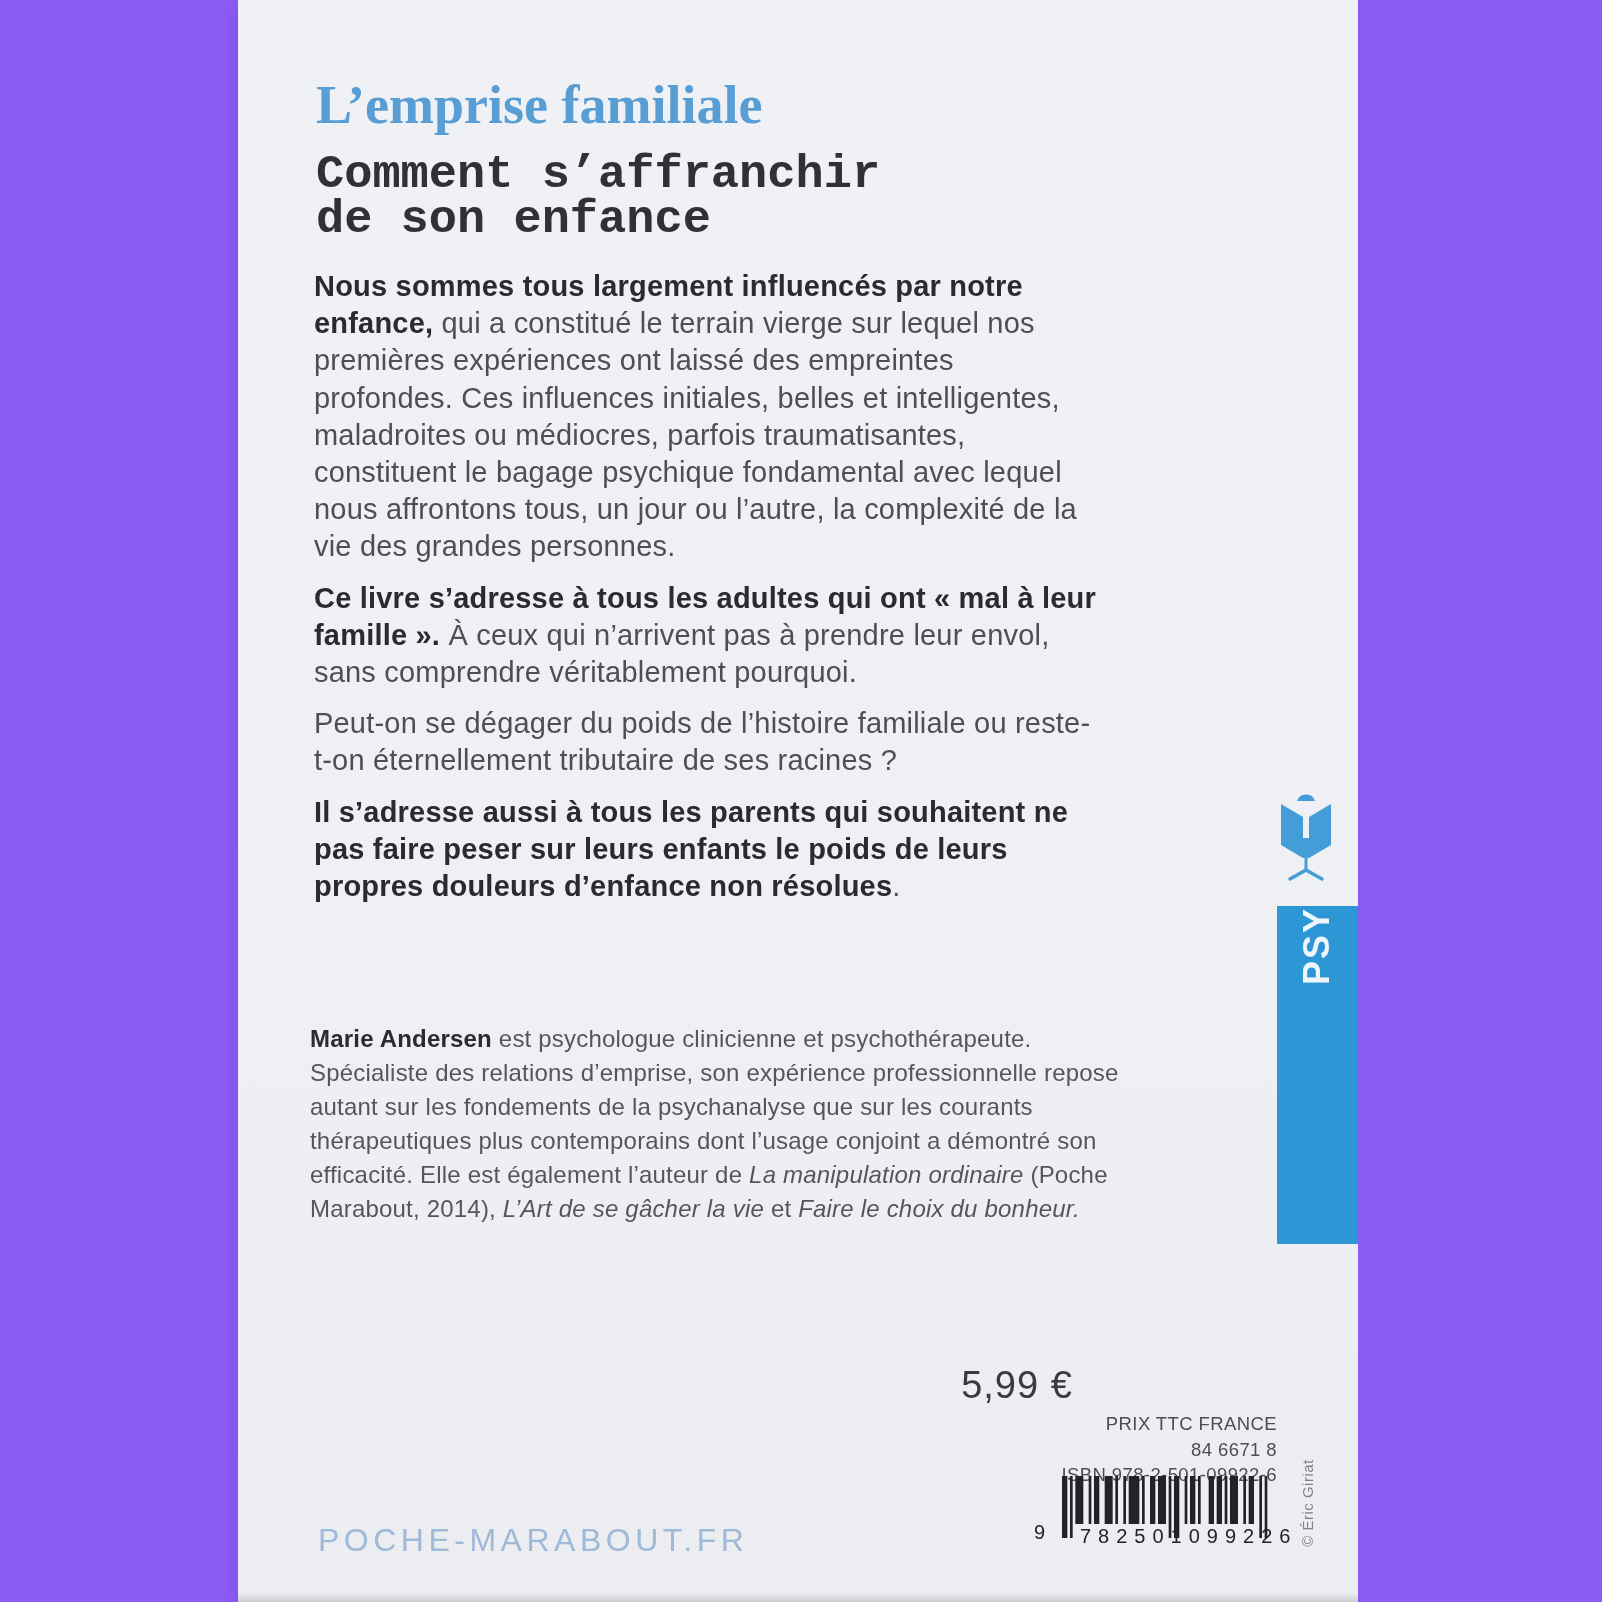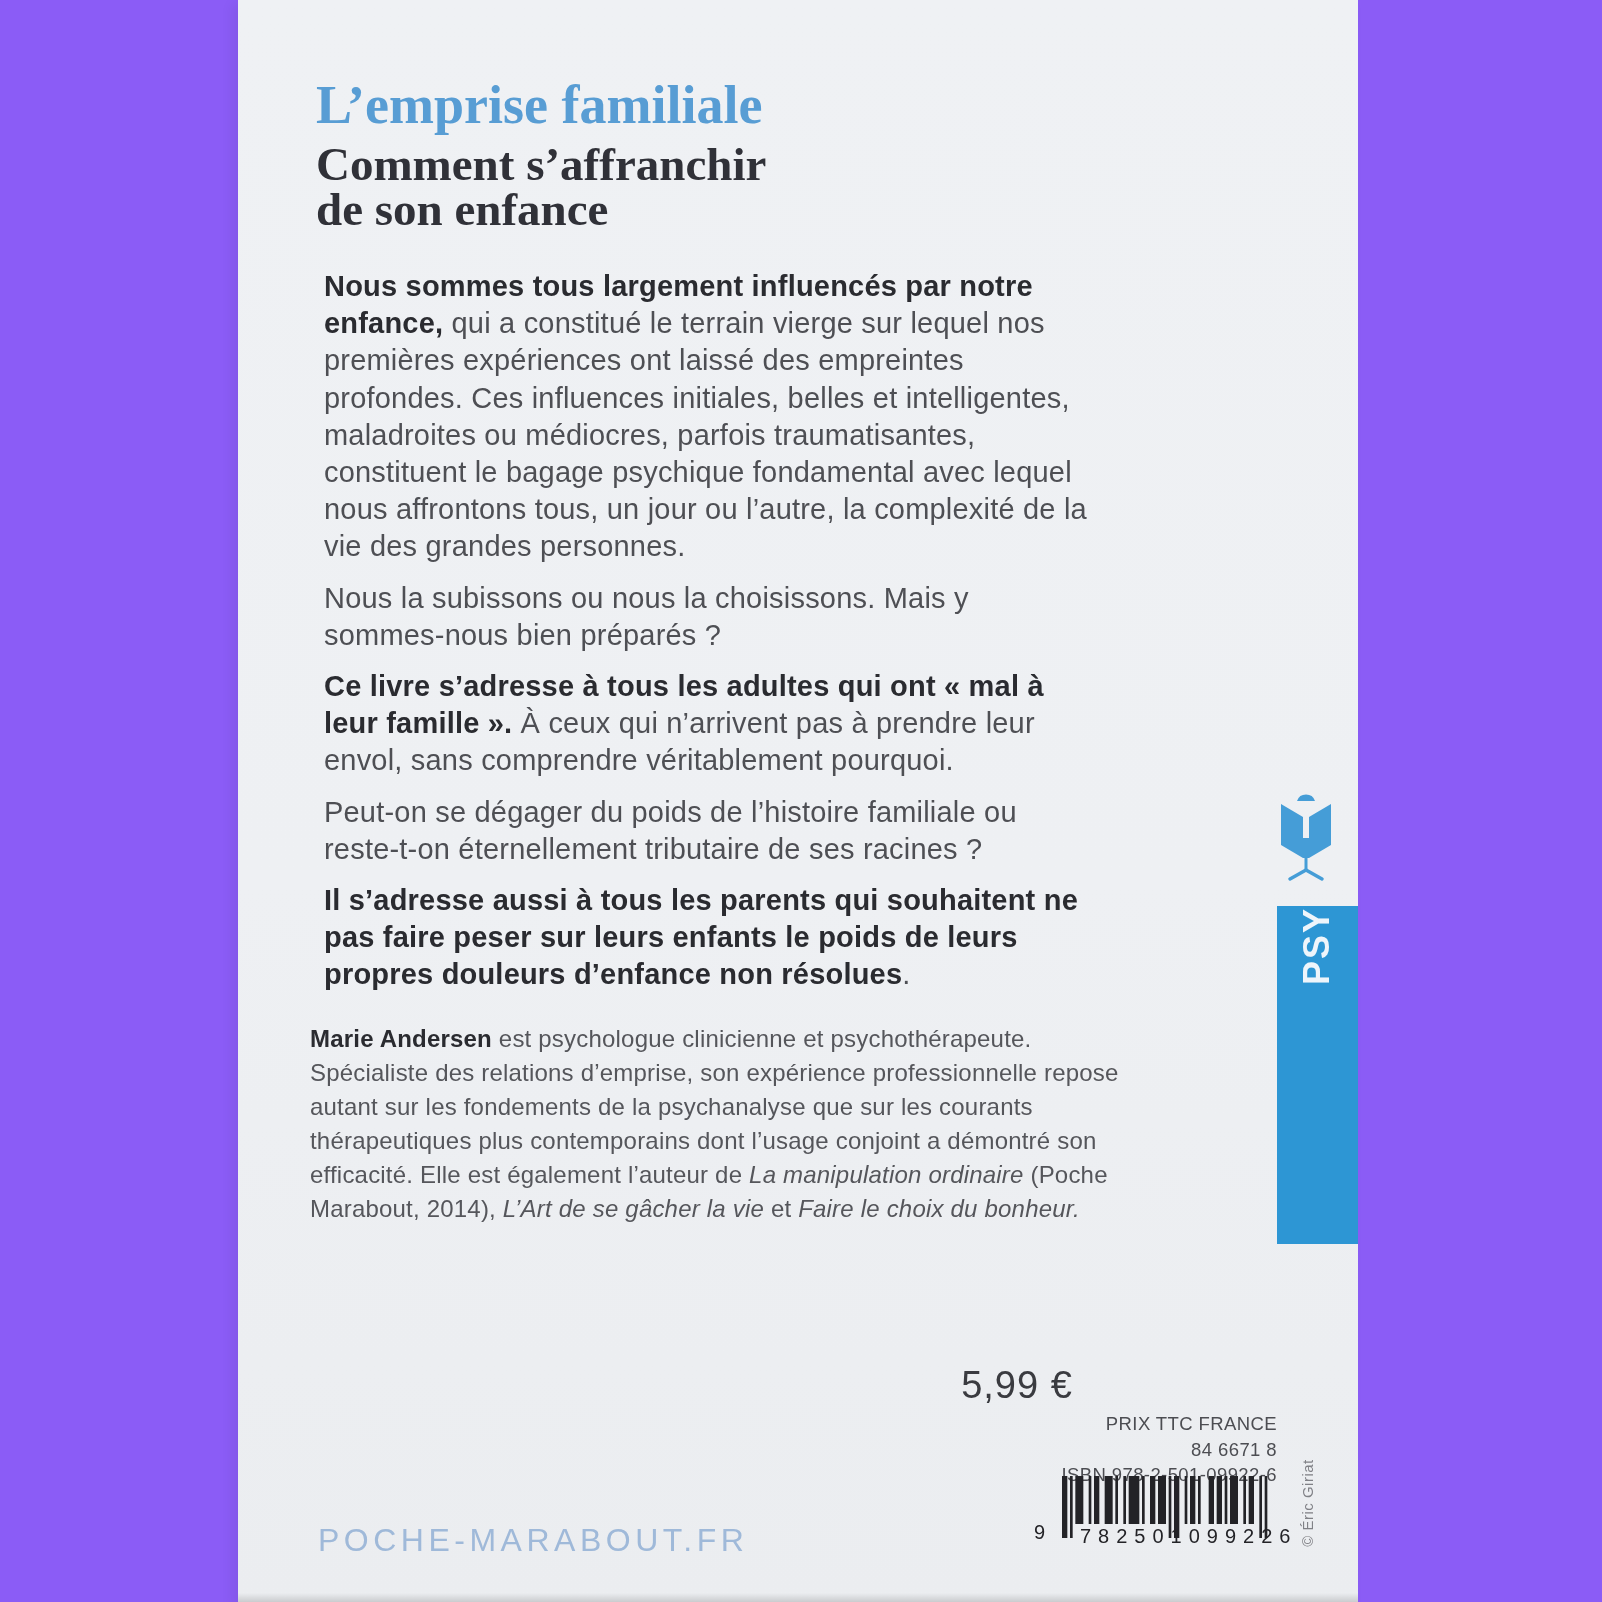--- a/index.html
+++ b/index.html
@@ -28,30 +28,30 @@
     position:absolute;left:0;right:0;bottom:0;height:9px;
     background:linear-gradient(to bottom, rgba(0,0,0,0), rgba(0,0,0,0.14));
   }
   .title{
     position:absolute;left:78px;top:74px;
     font-family:"Liberation Serif", serif;font-weight:700;
     font-size:54px;line-height:62px;color:var(--title-blue);
     letter-spacing:0px;
   }
   .subtitle{
-    position:absolute;left:78px;top:142px;
-    font-family:Liberation Serif, serif;font-weight:700;
+    position:absolute;left:78px;top:152px;
+    font-family:Liberation Mono, monospace;font-weight:700;
     font-size:47px;line-height:45px;color:#303138;
   }
   .blurb{
     position:absolute;left:72px;top:268px;width:786px;
     font-size:29px;line-height:37.2px;color:var(--body-text);
     letter-spacing:0.2px;
   }
-  .blurb p{margin:0 0 14px 14px;}
+  .blurb p{margin:0 0 14px 4px;}
   .seg-bold{font-weight:bold;color:var(--dark-text);}
   .seg-italic{font-style:italic;}
   .bio{
     position:absolute;left:72px;top:1010px;width:812px;
     font-size:24px;line-height:34px;color:var(--bio-text);
     letter-spacing:0.2px;
     margin-top:12px;
   }
   .logo{position:absolute;left:1038px;top:786px;width:60px;height:96px;}
   .category-bar{
@@ -100,21 +100,20 @@
 
     <div class="title">L’emprise familiale</div>
 
     <div class="subtitle">
       <div>Comment s’affranchir</div>
       <div>de son enfance</div>
     </div>
 
     <div class="blurb">
       <p><span class="seg-bold">Nous sommes tous largement influencés par notre enfance,</span><span> qui a constitué le terrain vierge sur lequel nos premières expériences ont laissé des empreintes profondes. Ces influences initiales, belles et intelligentes, maladroites ou médiocres, parfois traumatisantes, constituent le bagage psychique fondamental avec lequel nous affrontons tous, un jour ou l’autre, la complexité de la vie des grandes personnes.</span></p>
-      <p><span>Nous la subissons ou nous la choisissons. Mais y sommes-nous bien préparés ?</span></p>
       <p><span class="seg-bold">Ce livre s’adresse à tous les adultes qui ont « mal à leur famille ».</span><span> À ceux qui n’arrivent pas à prendre leur envol, sans comprendre véritablement pourquoi.</span></p>
       <p><span>Peut-on se dégager du poids de l’histoire familiale ou reste-t-on éternellement tributaire de ses racines ?</span></p>
       <p><span class="seg-bold">Il s’adresse aussi à tous les parents qui souhaitent ne pas faire peser sur leurs enfants le poids de leurs propres douleurs d’enfance non résolues</span><span>.</span></p>
     </div>
 
     <div class="bio"><span class="seg-bold">Marie Andersen</span><span> est psychologue clinicienne et psychothérapeute. Spécialiste des relations d’emprise, son expérience professionnelle repose autant sur les fondements de la psychanalyse que sur les courants thérapeutiques plus contemporains dont l’usage conjoint a démontré son efficacité. Elle est également l’auteur de </span><span class="seg-italic">La manipulation ordinaire</span><span> (Poche Marabout, 2014), </span><span class="seg-italic">L’Art de se gâcher la vie</span><span> et </span><span class="seg-italic">Faire le choix du bonheur.</span></div>
 
     <svg class="logo" viewBox="0 0 60 96" xmlns="http://www.w3.org/2000/svg">
       <path d="M21,15 a9.5,9.5 0 0 1 18,0 z" fill="var(--logo-blue)"></path>
       <path d="M5,18 L27,31 L27,72 L5,59 Z" fill="var(--logo-blue)"></path>

